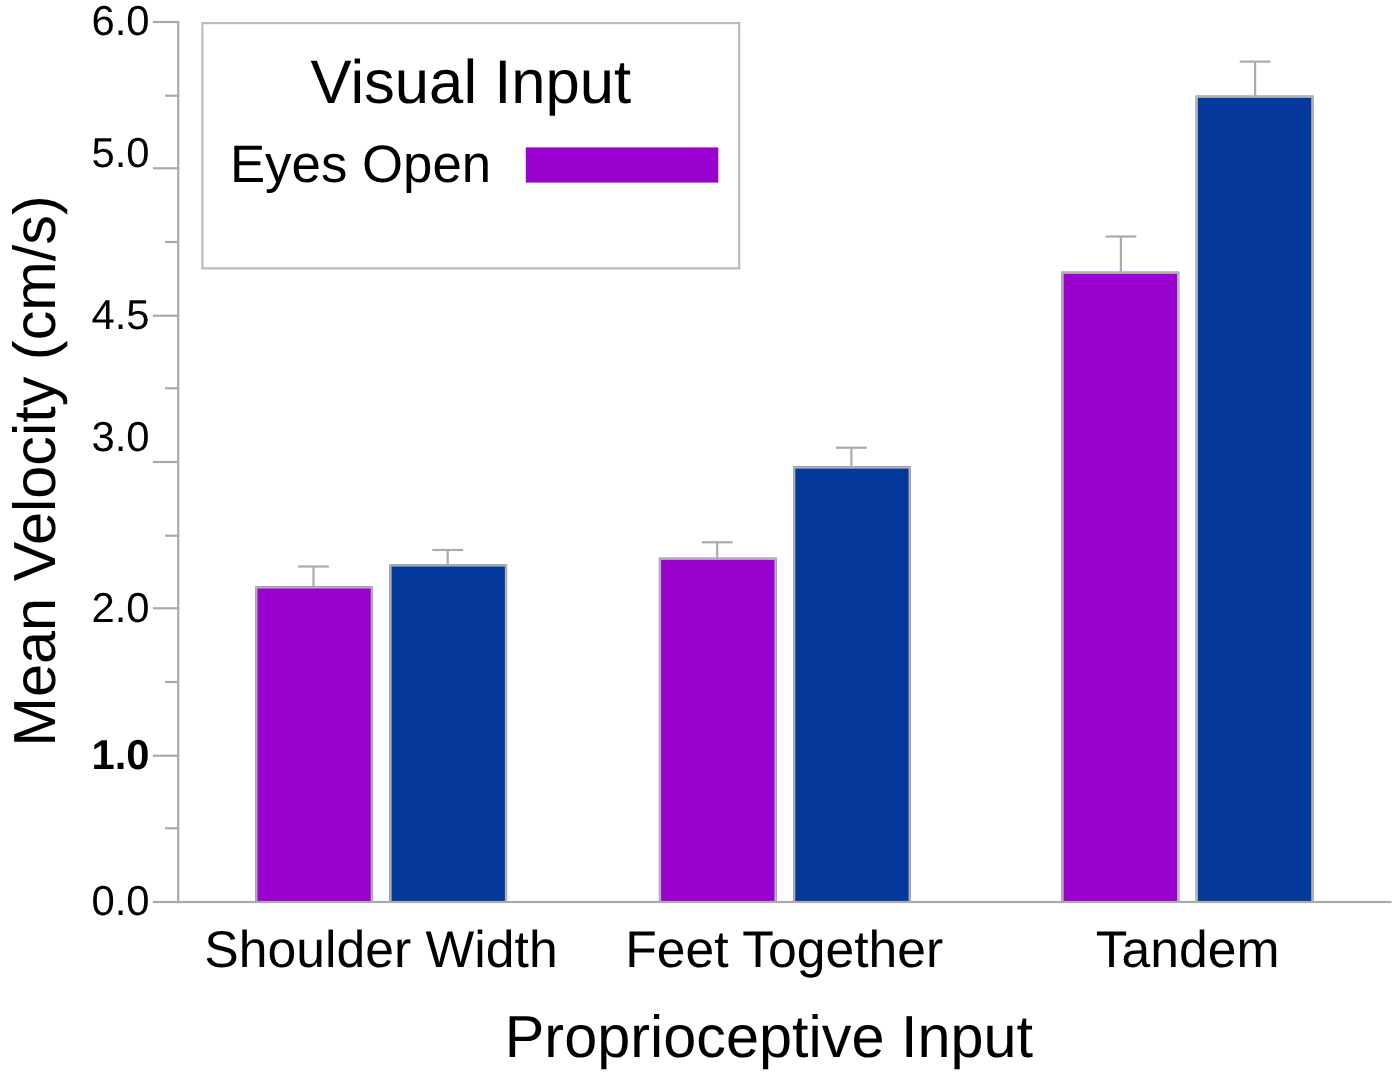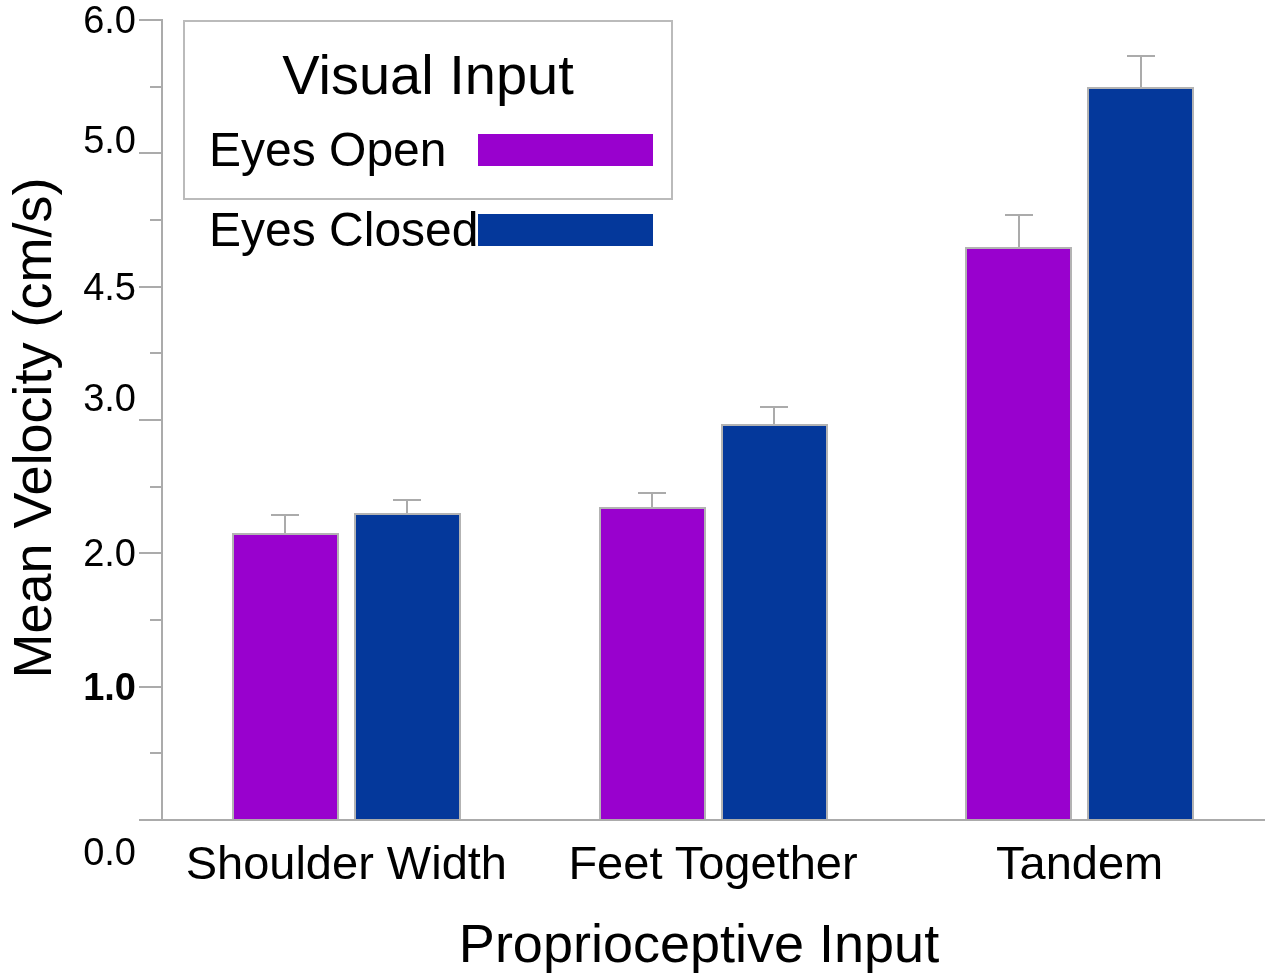--- a/index.html
+++ b/index.html
@@ -26,21 +26,21 @@
   .xtitle{
     position:absolute;left:349px;top:912px;width:700px;text-align:center;
     font-size:54px;line-height:62px;white-space:nowrap;
   }
   .ytitle{
     position:absolute;left:-268px;top:396px;width:600px;height:64px;
     text-align:center;font-size:54px;line-height:64px;white-space:nowrap;
     transform:rotate(-90deg);
   }
   .legend{
-    position:absolute;left:183px;top:20px;width:490px;height:180px;
+    position:absolute;left:183px;top:20px;width:490px;height:225px;
     box-sizing:border-box;border:2px solid #bbbbbb;background:#ffffff;
   }
   .legend-title{
     position:absolute;left:0;top:22px;width:100%;text-align:center;
     font-size:56px;line-height:62px;white-space:nowrap;
   }
   .legend-row{
     position:absolute;left:24px;right:18px;height:60px;
     display:flex;align-items:center;justify-content:space-between;
   }
@@ -75,21 +75,21 @@
       <div class="bar" style="left: 924.167px; height: 733.333px; background: rgb(4, 56, 155);"></div>
       <div class="errline" style="left: 976.667px; top: 36px; width: 2px; height: 30.6667px;"></div>
       <div class="errline" style="left: 963.667px; top: 35px; width: 28px; height: 2px;"></div>
     </div>
 
   <div class="axisline" style="left:161px;top:20px;width:2px;height:801px;"></div>
   <div class="axisline" style="left:161px;top:819px;width:1104px;height:2px;"></div>
 
   <div id="yticks">
       <div class="tick" style="left: 139px; top: 819px; width: 24px; height: 2px;"></div>
-      <div class="ticklabel" style="top: 830px;">0.0</div>
+      <div class="ticklabel" style="top: 798px;">0.0</div>
       <div class="tick" style="left: 139px; top: 685.667px; width: 24px; height: 2px;"></div>
       <div class="ticklabel" style="top: 664.667px; font-weight: bold;">1.0</div>
       <div class="tick" style="left: 139px; top: 552.333px; width: 24px; height: 2px;"></div>
       <div class="ticklabel" style="top: 531.333px;">2.0</div>
       <div class="tick" style="left: 139px; top: 419px; width: 24px; height: 2px;"></div>
       <div class="ticklabel" style="top: 376px; text-align: right;">3.0</div>
       <div class="tick" style="left: 139px; top: 285.667px; width: 24px; height: 2px;"></div>
       <div class="ticklabel" style="top: 264.667px;">4.5</div>
       <div class="tick" style="left: 139px; top: 152.333px; width: 24px; height: 2px;"></div>
       <div class="ticklabel" style="top: 118px;">5.0</div>
@@ -110,19 +110,15 @@
     </div>
 
   <div class="xtitle">Proprioceptive Input</div>
 
   <div class="legend">
     <div class="legend-title">Visual Input</div>
     <div class="legend-row r0">
       <span class="legend-label">Eyes Open</span>
       <span class="legend-swatch" style="background: rgb(153, 1, 206);"></span>
     </div>
-    <div class="legend-row r1">
-      <span class="legend-label">Eyes Closed</span>
-      <span class="legend-swatch" style="background: rgb(4, 56, 155);"></span>
-    </div>
   </div>
 
 </div>
 
 </body></html>

